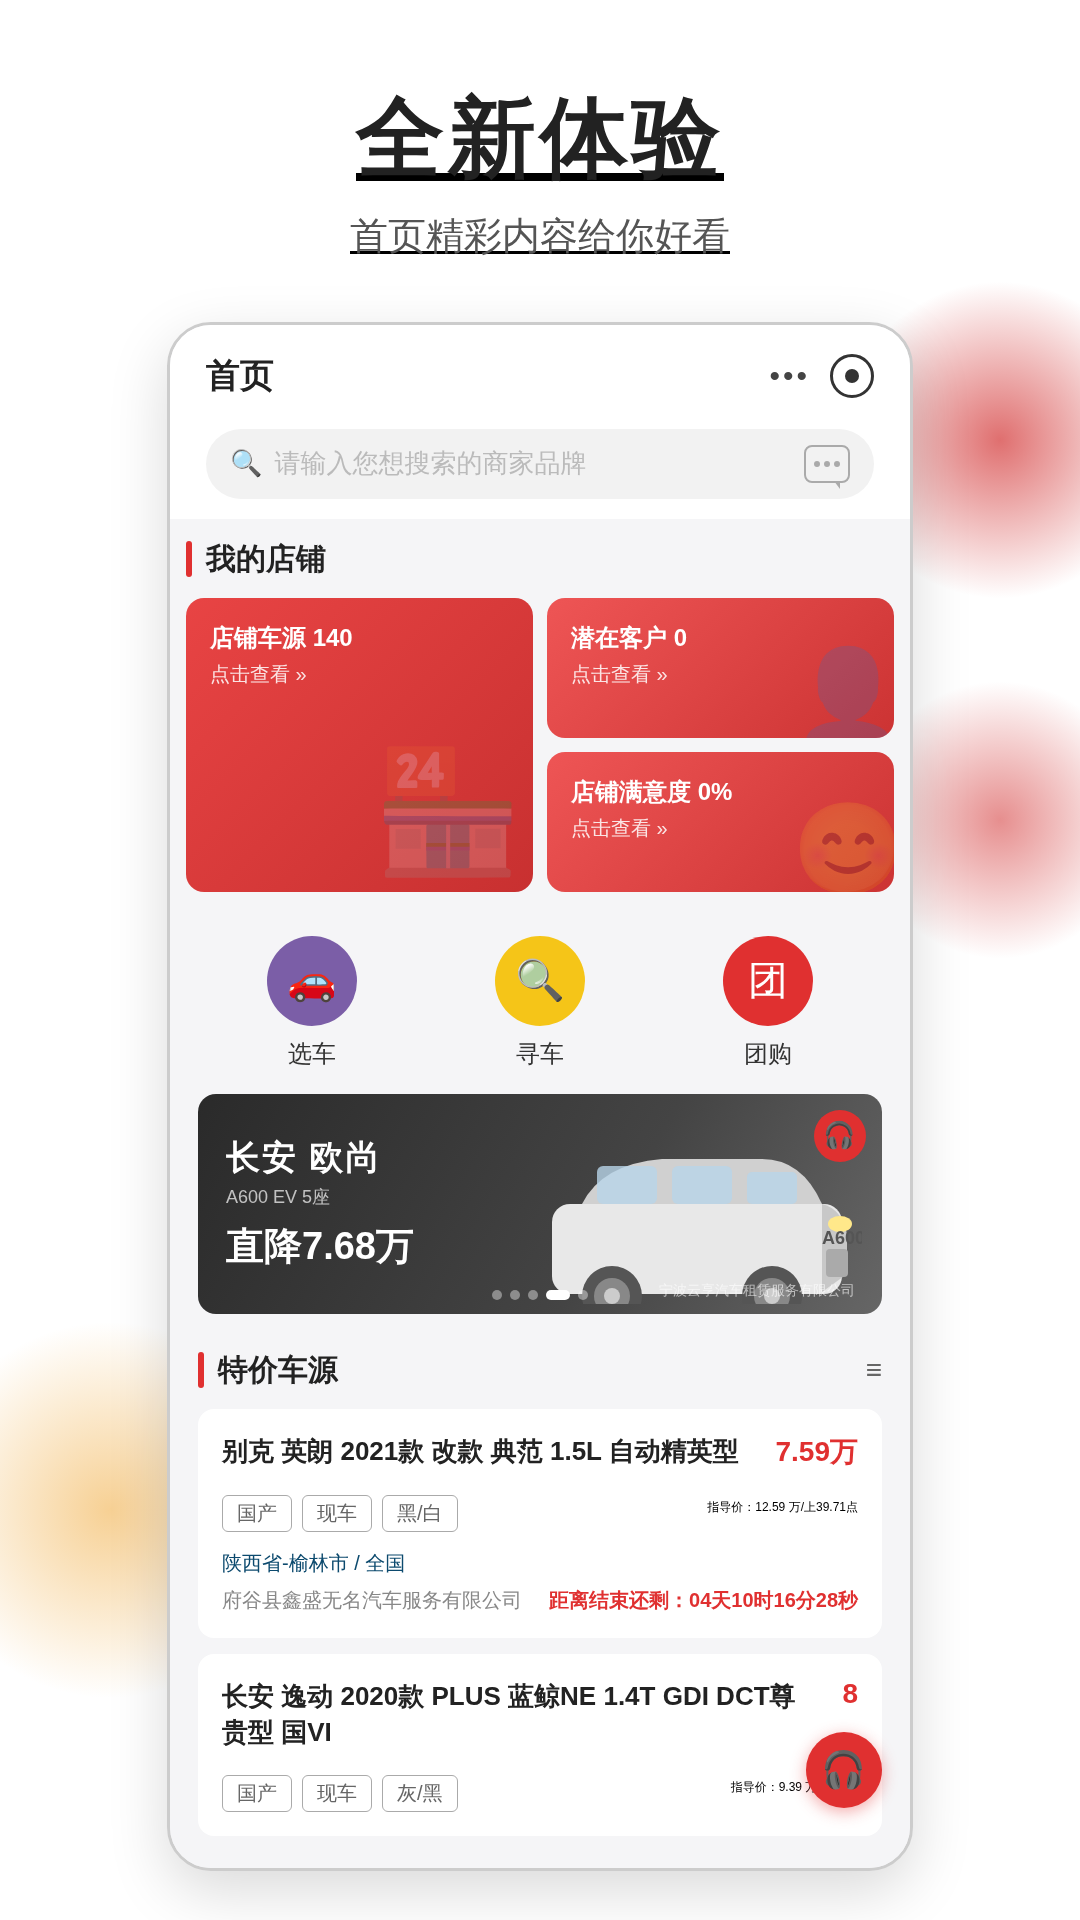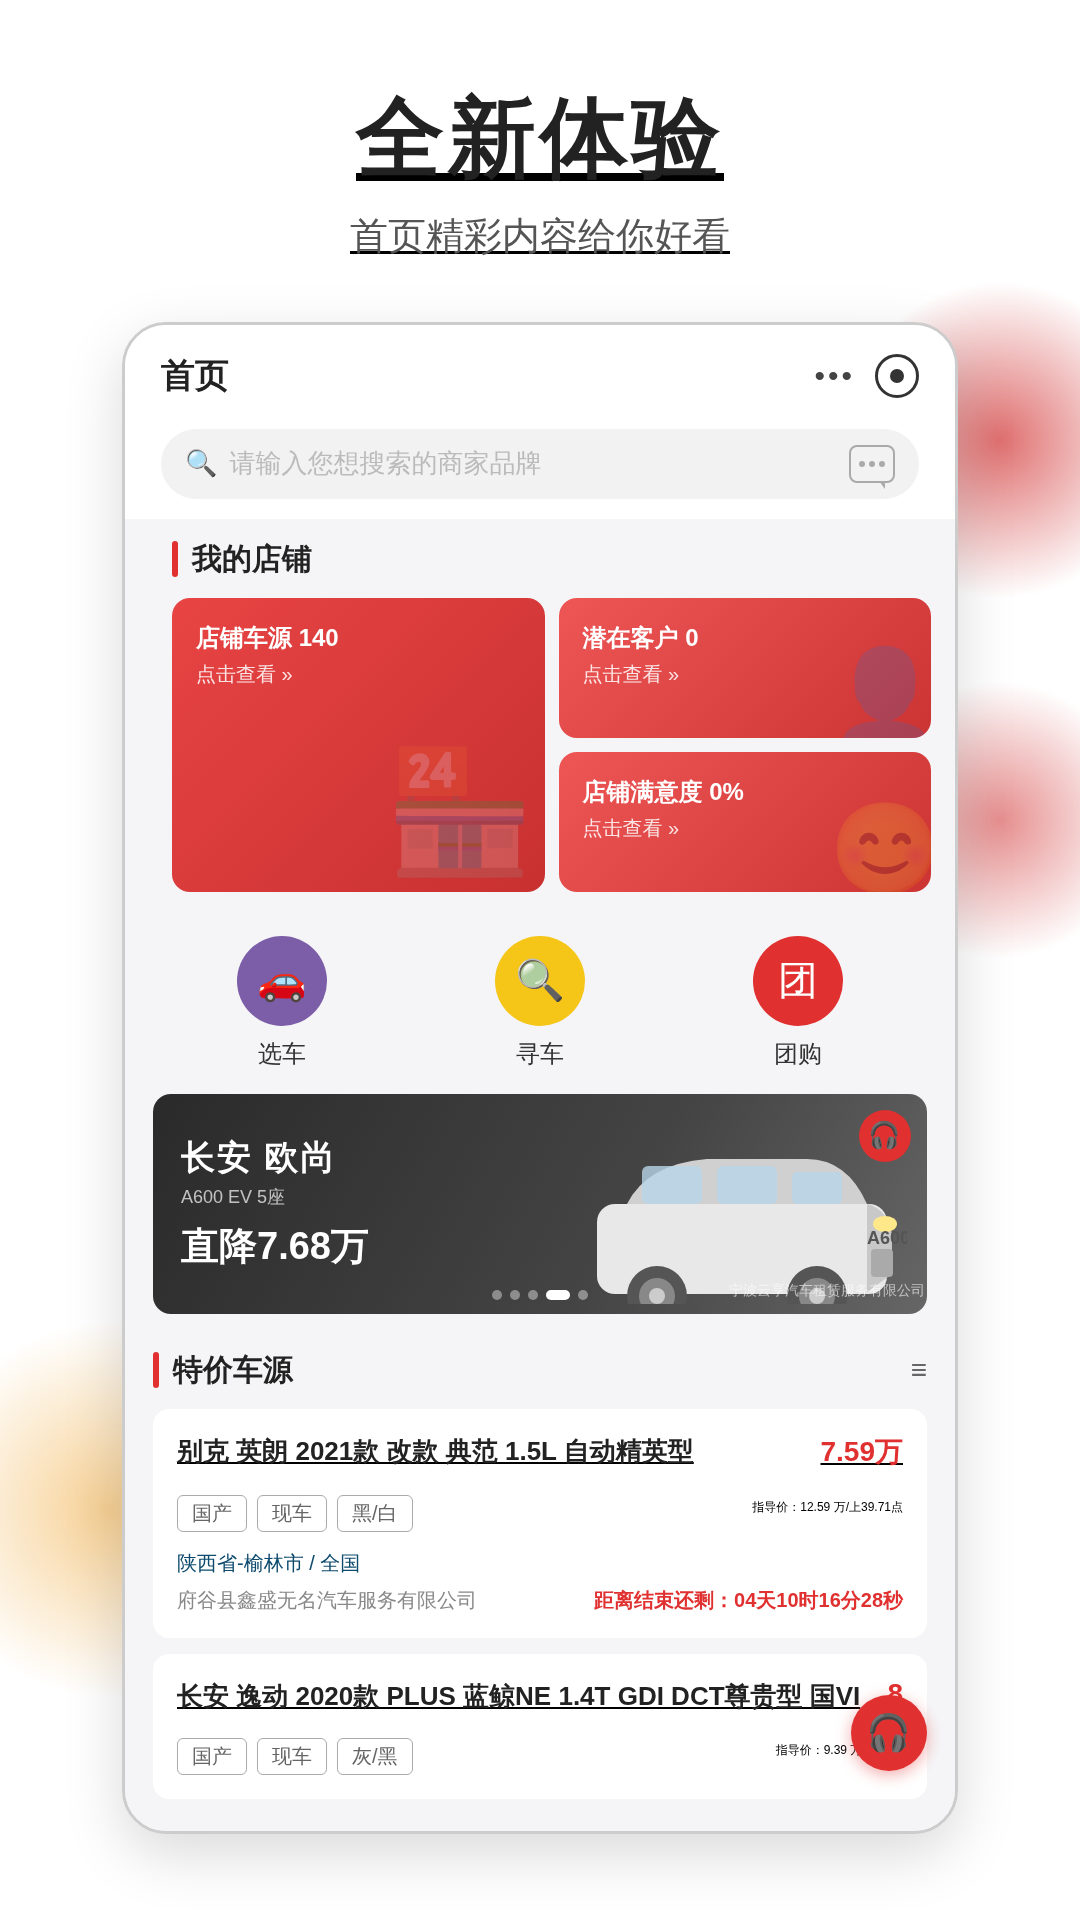--- a/index.html
+++ b/index.html
@@ -66,21 +66,21 @@
     }
 
     
     .phone-wrapper {
       display: flex;
       justify-content: center;
       align-items: flex-start;
       padding: 0 80px;
     }
     .phone-mockup {
-      width: 836px;
+      width: 746px;
       background: #f5f5f7;
       border-radius: 44px;
       border: 3px solid #cccccc;
       box-shadow: 0 20px 60px rgba(0,0,0,0.15);
       overflow: hidden;
       position: relative;
     }
 
     
     .phone-header {
@@ -171,22 +171,21 @@
       width: 0;
       height: 0;
       border-left: 6px solid transparent;
       border-right: 0px solid transparent;
       border-top: 8px solid #aaa;
     }
 
     
     .my-store-section {
       background: #f5f5f7;
-      padding: 20px 24px;
-      margin-left: 23px;
+      padding: 20px 16px;
     }
     .section-header {
       display: flex;
       align-items: center;
       margin-bottom: 18px;
     }
     .section-accent {
       width: 6px;
       height: 36px;
       background: #e03030;
@@ -339,21 +338,21 @@
       background: rgba(255,255,255,0.4);
     }
     .banner-dot.active {
       background: #ffffff;
       width: 24px;
       border-radius: 5px;
     }
     .banner-company {
       position: absolute;
       bottom: 14px;
-      right: 2px;
+      right: 27px;
       font-size: 14px;
       color: rgba(255,255,255,0.6);
     }
     .headset-fab {
       position: absolute;
       top: 16px;
       right: 16px;
       width: 52px;
       height: 52px;
       background: #e03030;
@@ -402,21 +401,20 @@
     .car-listing-price {
       font-size: 28px;
       font-weight: 700;
       color: #e03030;
     }
     .car-listing-top {
       display: flex;
       justify-content: space-between;
       align-items: flex-start;
       gap: 24px;
-      text-decoration: underline;
     }
     .car-tags {
       display: flex;
       gap: 10px;
       margin-top: 12px;
       flex-wrap: wrap;
     }
     .car-tag {
       border: 1.5px solid #aaa;
       border-radius: 6px;

